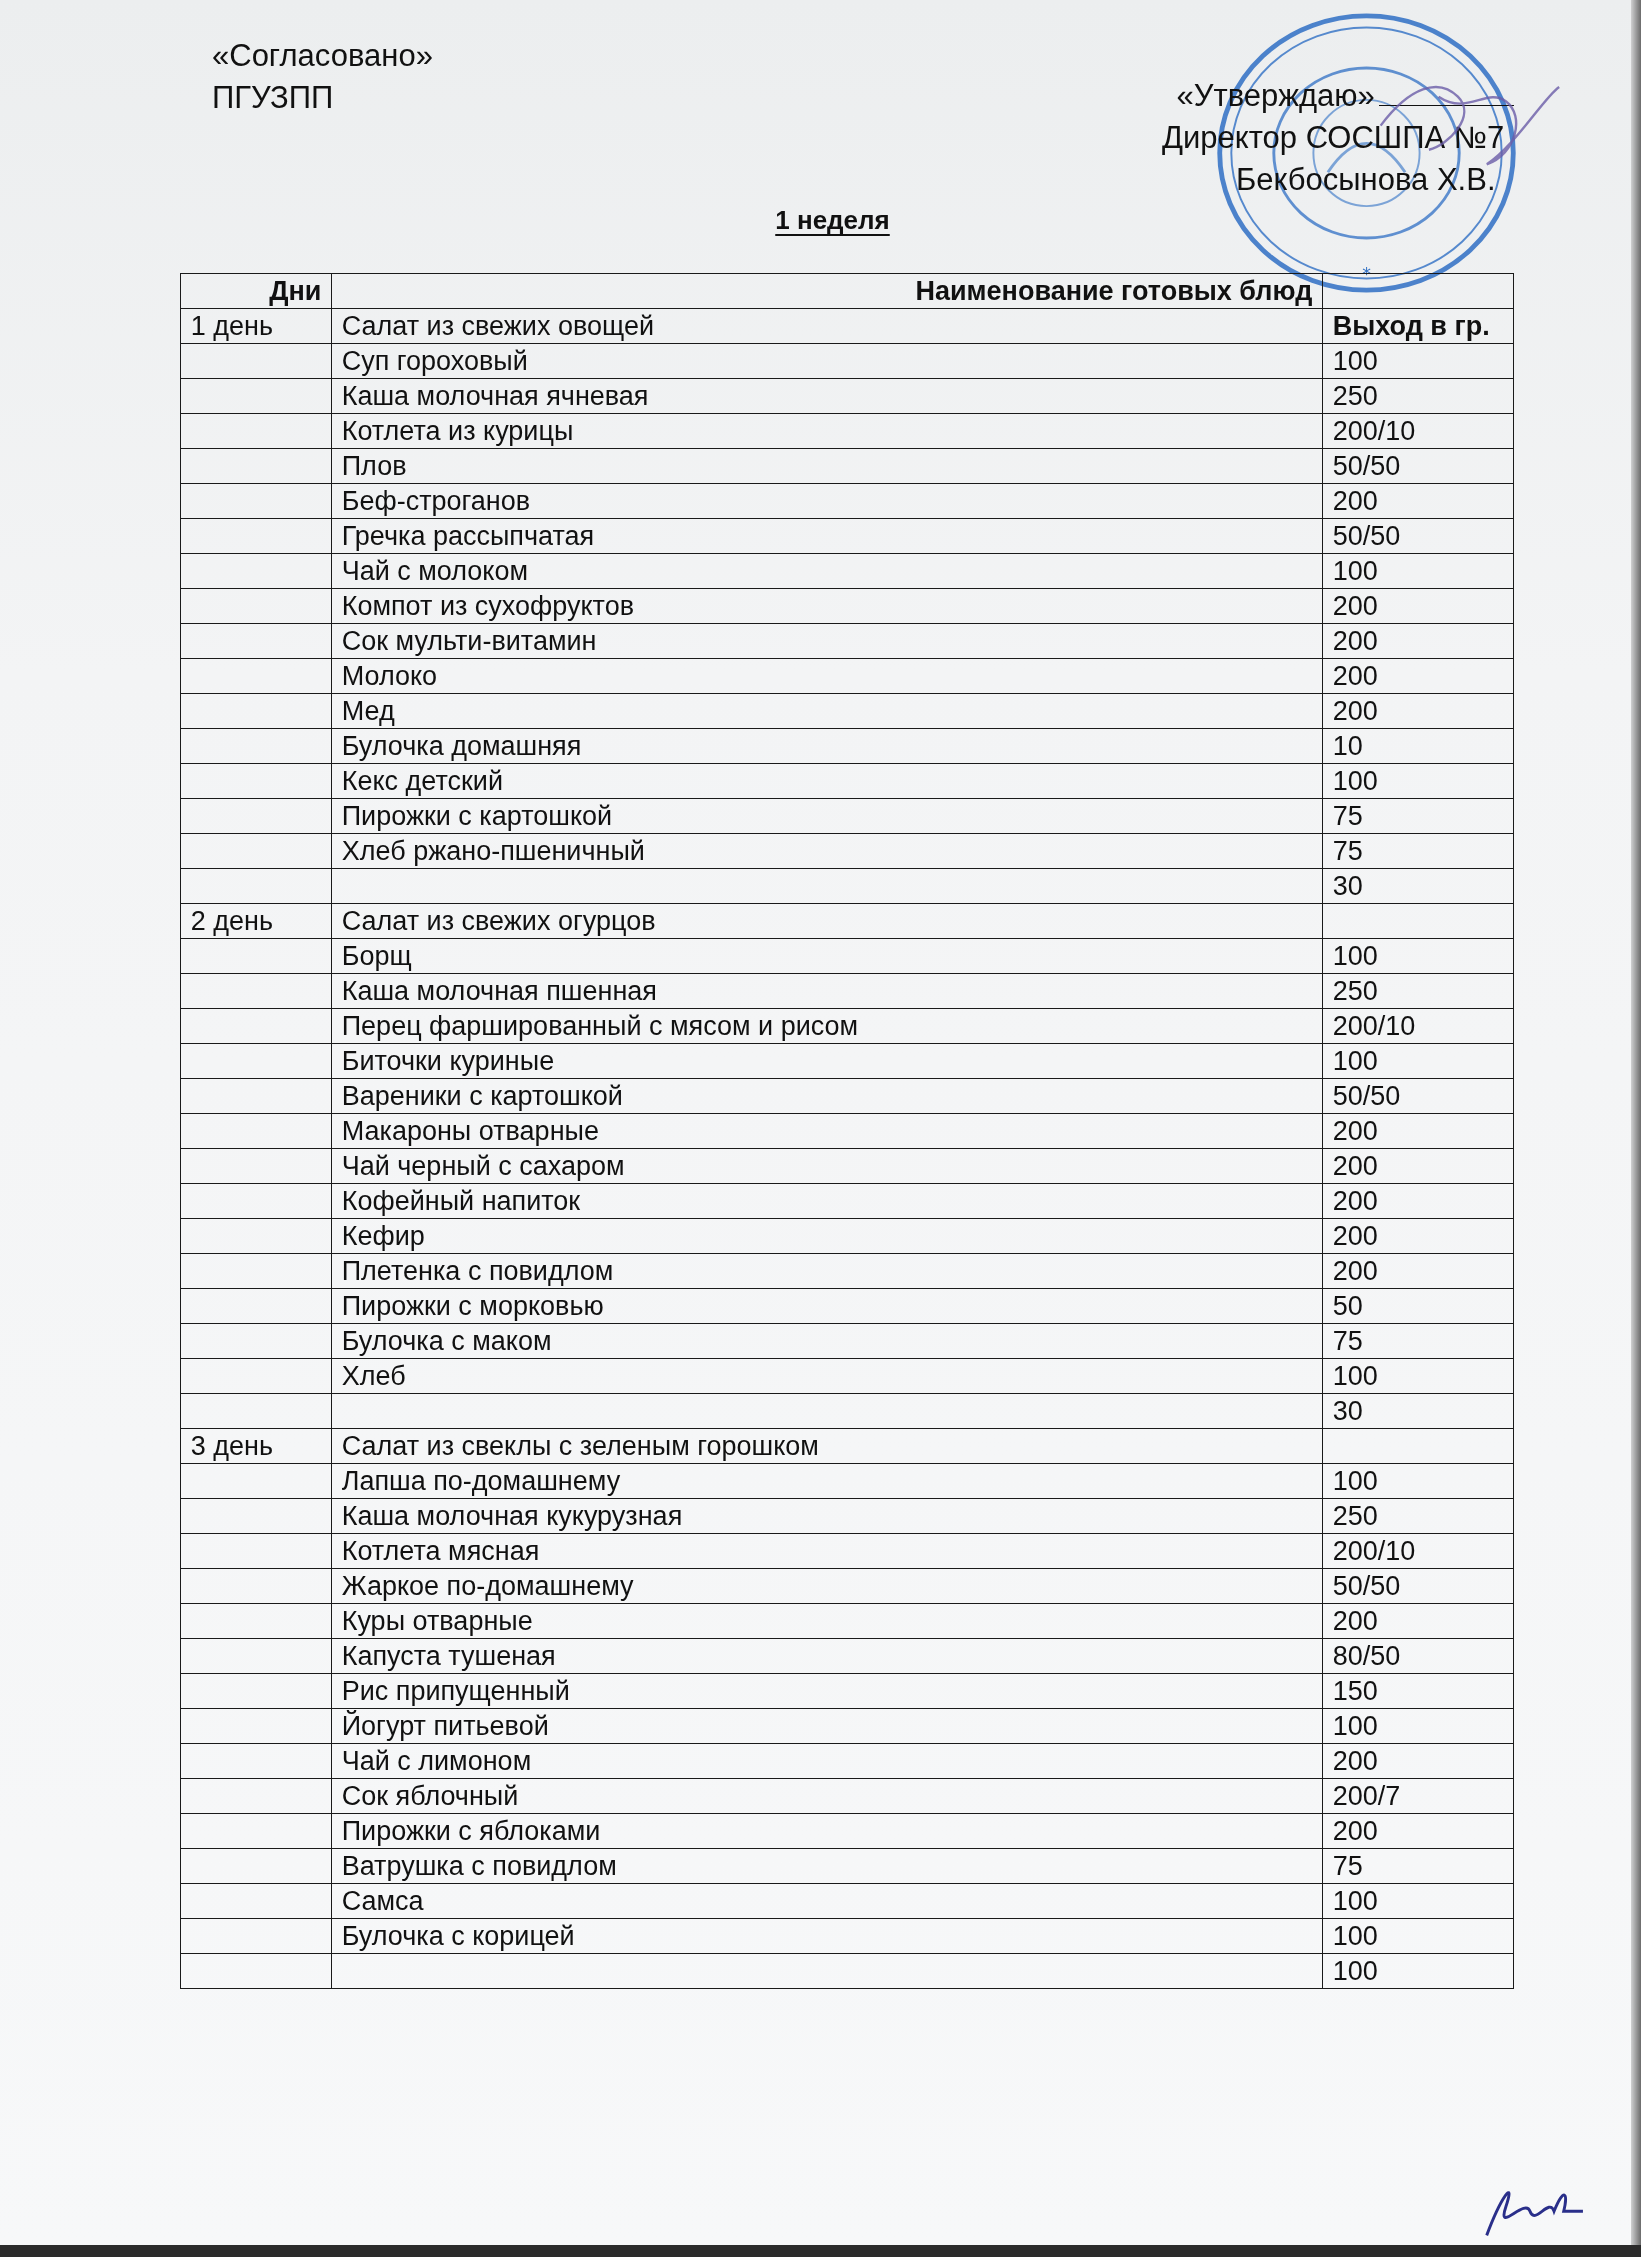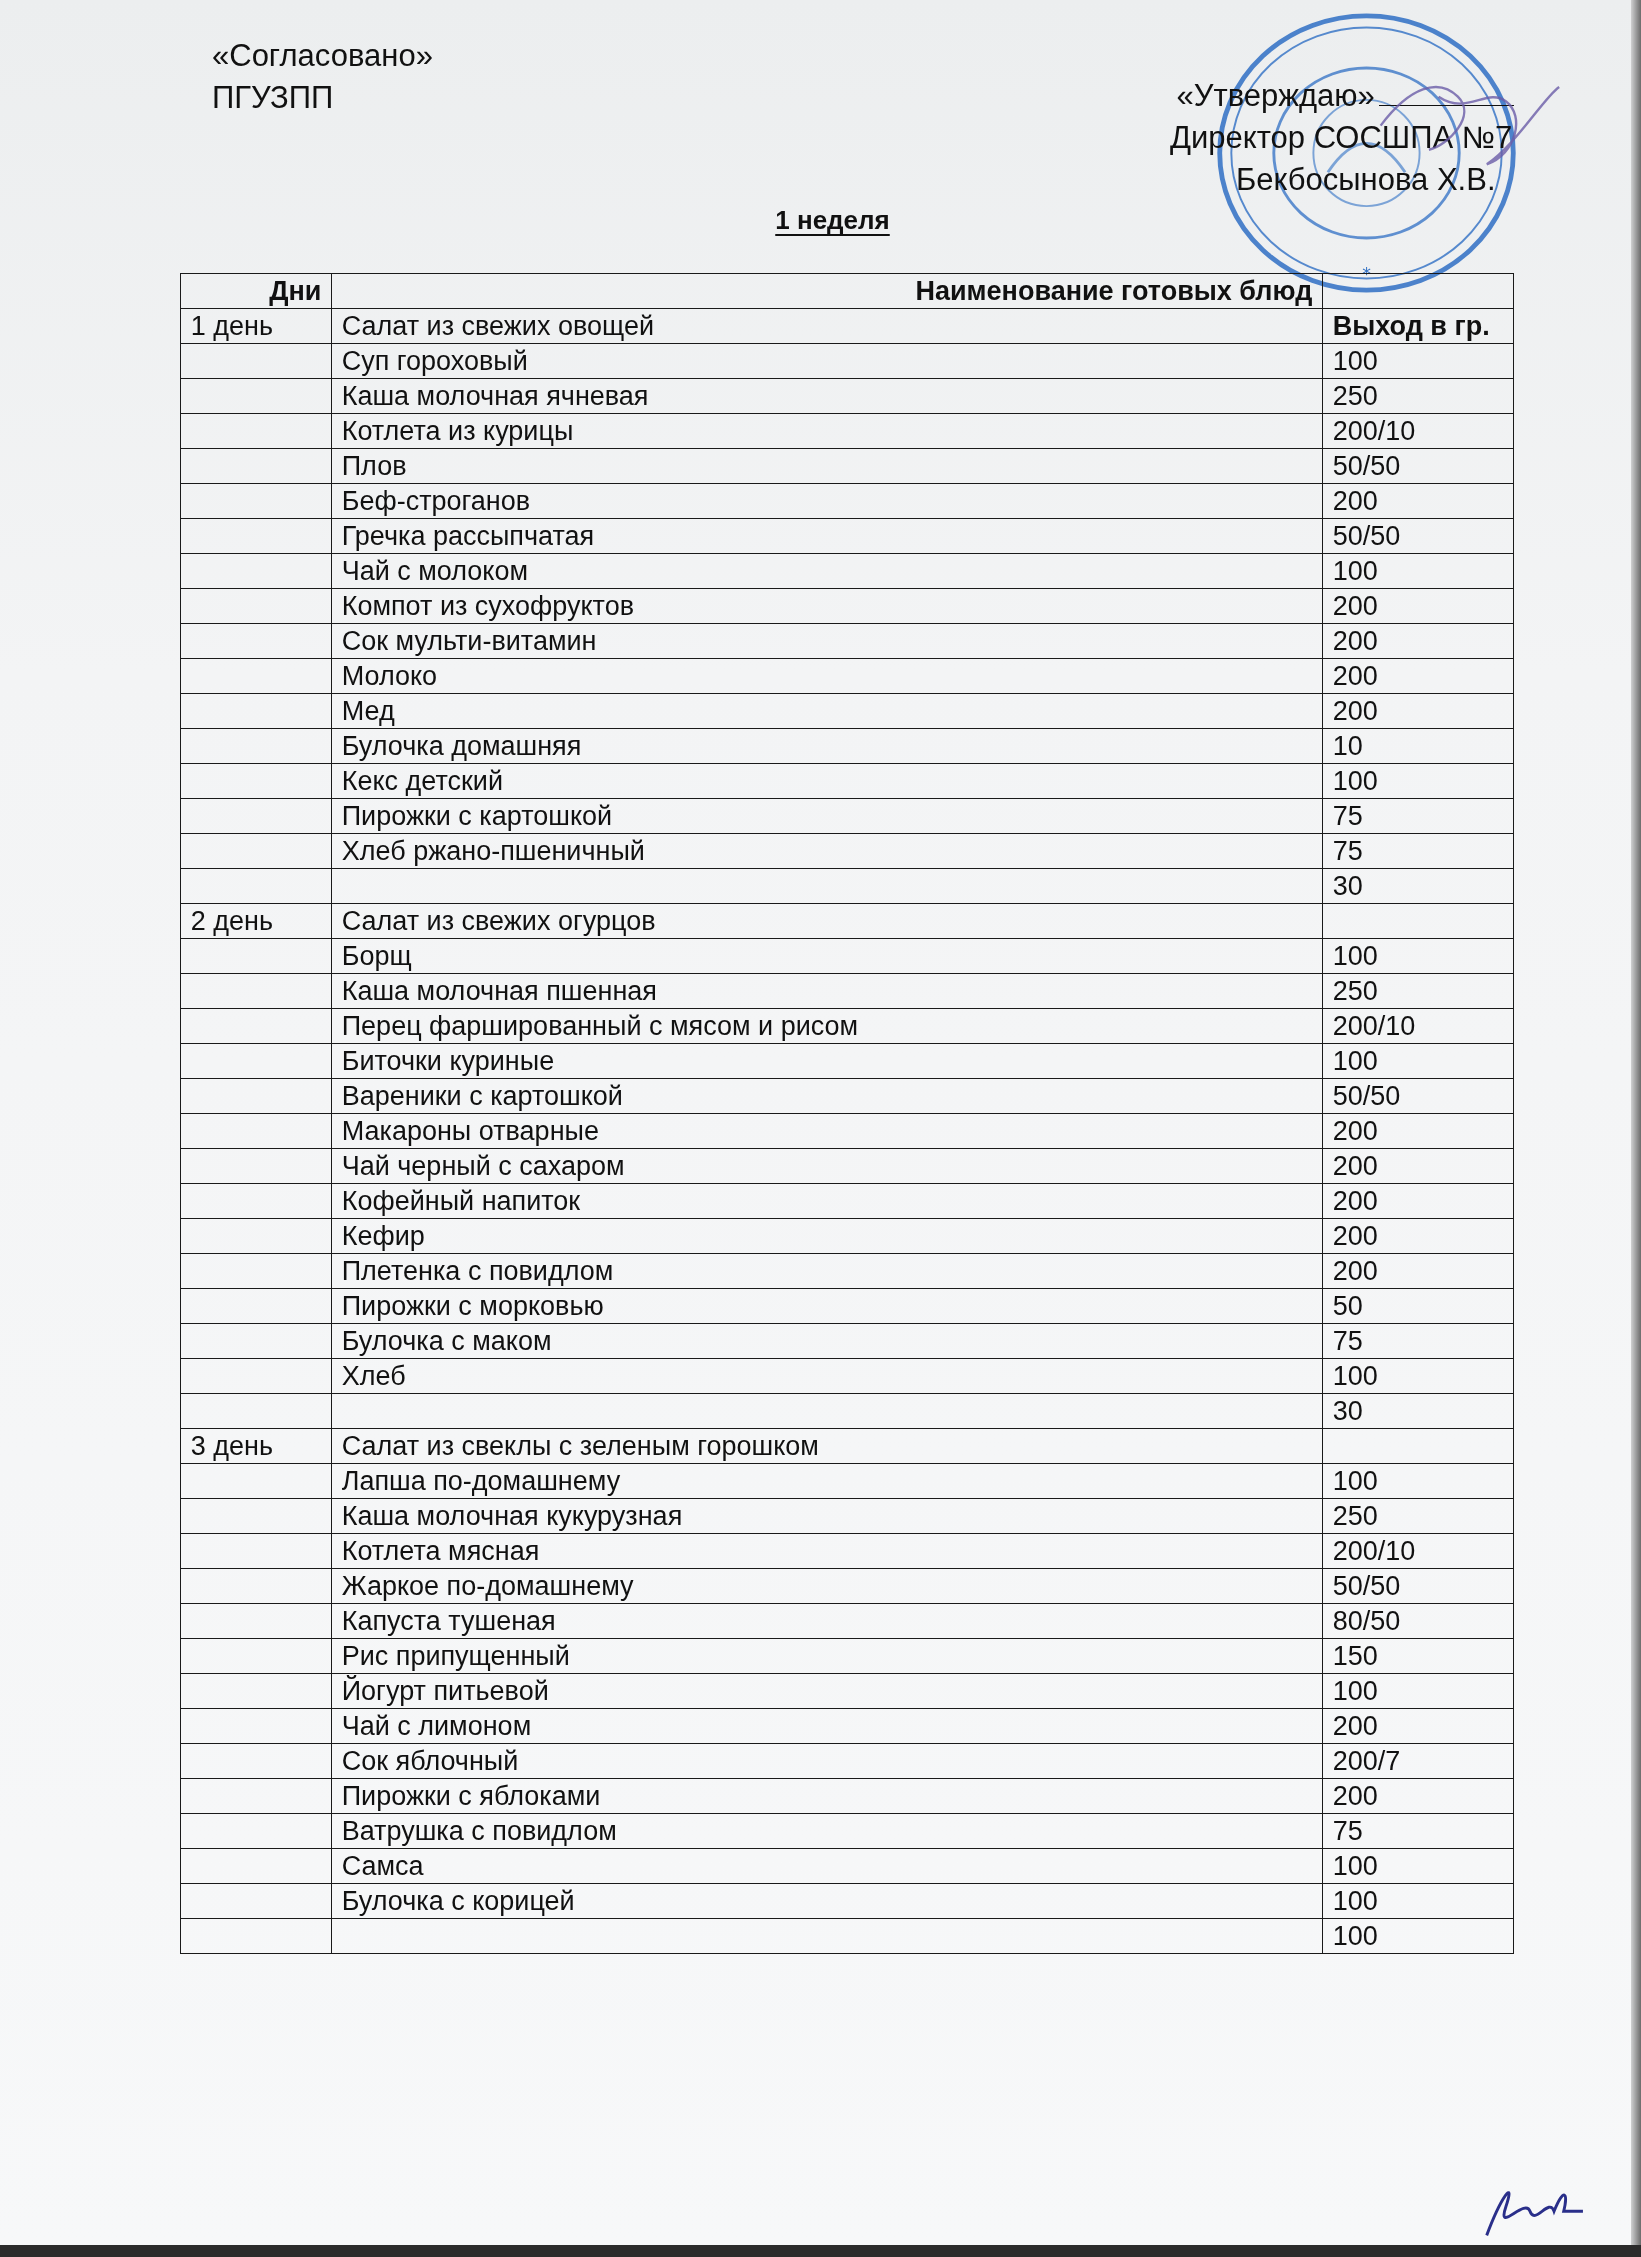--- a/index.html
+++ b/index.html
@@ -9,21 +9,21 @@
     font-family:"Liberation Sans", "DejaVu Sans", sans-serif;
     color:#111;
   }
   .page-edge { position:absolute; left:0; top:0; width:1632px; height:2246px;
     background:linear-gradient(180deg,#eceeef 0%,#f3f4f5 30%,#f7f8f9 100%); }
   .bottom-bar { position:absolute; left:0; bottom:0; width:1641px; height:11.6px; background:#2b2b2b; }
   .right-bar { position:absolute; right:0; top:0; width:9.7px; height:2257px; background:linear-gradient(90deg,#cfd0d1,#6b6b6b); }
   .hdr-left { position:absolute; left:212px; top:35px; font-size:31px; line-height:42px; }
   .hdr-right { position:absolute; left:1162px; top:75px; font-size:31px; line-height:42px; }
   .hdr-right .l1 { margin-left:14.5px; }
-  .hdr-right .l2 { margin-left:8px; }
+  .hdr-right .l2 { margin-left:0; }
   .hdr-right .l3 { margin-left:74px; }
   .sig-line { display:inline-block; width:135px; border-bottom:1.9px solid #111; vertical-align:baseline; margin-left:3.9px; }
   .stamp { position:absolute; left:1212px; top:7.7px; width:309px; height:290px; }
   .signature { position:absolute; left:1371px; top:58px; width:193px; height:116px; }
   .signature2 { position:absolute; left:1472px; top:2168px; width:116px; height:77px; }
   .title { position:absolute; left:12px; width:1641px; top:205px; text-align:center; font-size:26px; font-weight:bold; }
   .title span { text-decoration:underline; text-underline-offset:4.8px; }
   table.menu { position:absolute; left:180px; top:273px; width:1332px; border-collapse:collapse; table-layout:fixed; }
   table.menu td { border:1.9px solid #1a1a1a; height:34px; padding:0 9.7px; font-size:27px; line-height:34px; white-space:nowrap; overflow:hidden; vertical-align:bottom; }
   col.c-day { width:151px; }
@@ -258,20 +258,25 @@
         <td class="name">Котлета мясная</td>
         <td class="val">200/10</td>
       </tr>
       <tr>
         <td class="day"></td>
         <td class="name">Жаркое по-домашнему</td>
         <td class="val">50/50</td>
       </tr>
       <tr>
         <td class="day"></td>
+        <td class="name">Куры отварные</td>
+        <td class="val">200</td>
+      </tr>
+      <tr>
+        <td class="day"></td>
         <td class="name">Капуста тушеная</td>
         <td class="val">80/50</td>
       </tr>
       <tr>
         <td class="day"></td>
         <td class="name">Рис припущенный</td>
         <td class="val">150</td>
       </tr>
       <tr>
         <td class="day"></td>

